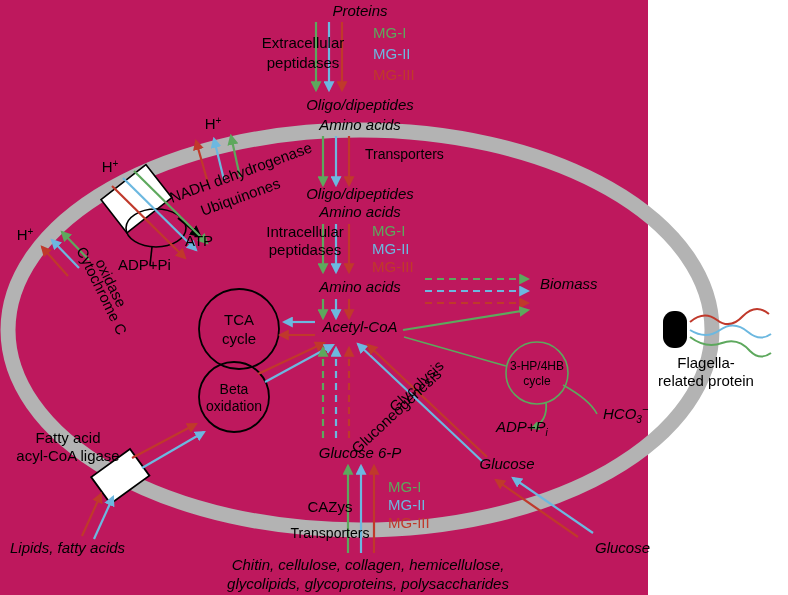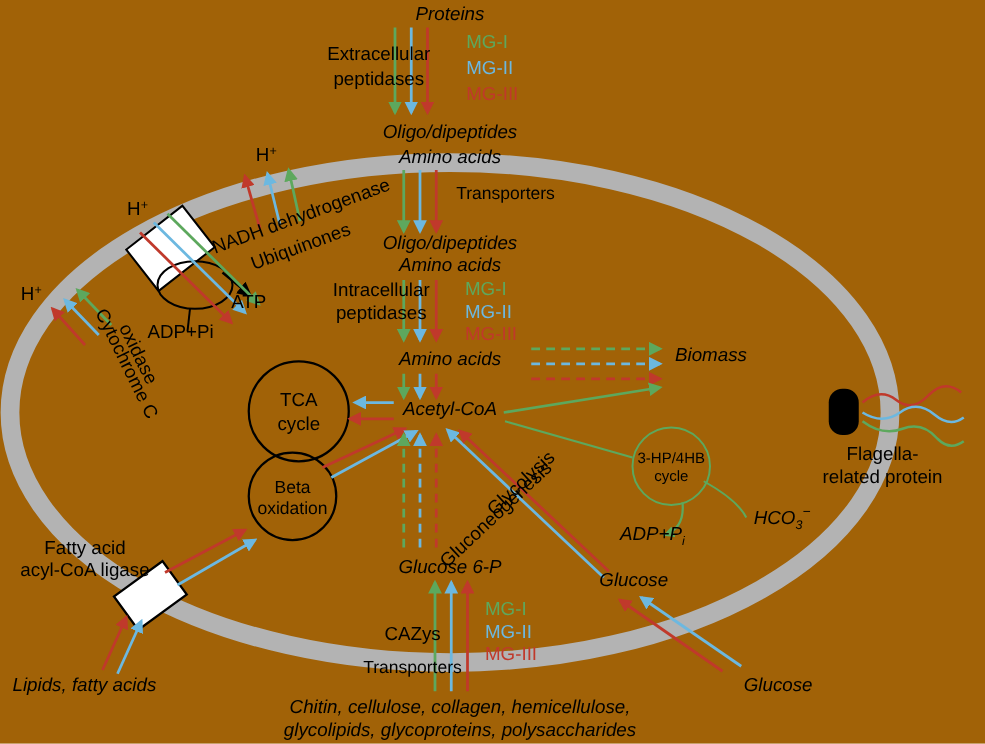--- a/index.html
+++ b/index.html
@@ -1,17 +1,17 @@
 <!DOCTYPE html>
 <html><head>
 <meta charset="utf-8">
 <style>
   html,body{margin:0;padding:0;background:#ffffff;}
   body{width:788px;height:595px;overflow:hidden;font-family:"Liberation Sans",sans-serif;}
-  #stage{position:relative;width:788px;height:595px;background:#a16207;}
+  #stage{position:relative;width:648px;height:595px;background:#be185d;}
   svg#diagram{position:absolute;left:0;top:0;width:788px;height:595px;}
   text{font-family:"Liberation Sans",sans-serif;}
   .lbl{font-size:15px;fill:#000;}
   .lbl-i{font-size:15px;fill:#000;font-style:italic;}
   .lbl-sm{font-size:14px;fill:#000;}
   .mg1{font-size:15px;fill:#5da85d;}
   .mg2{font-size:15px;fill:#6cb8e0;}
   .mg3{font-size:15px;fill:#c0392b;}
   .sup{font-size:10px;fill:#000;}
 </style>

